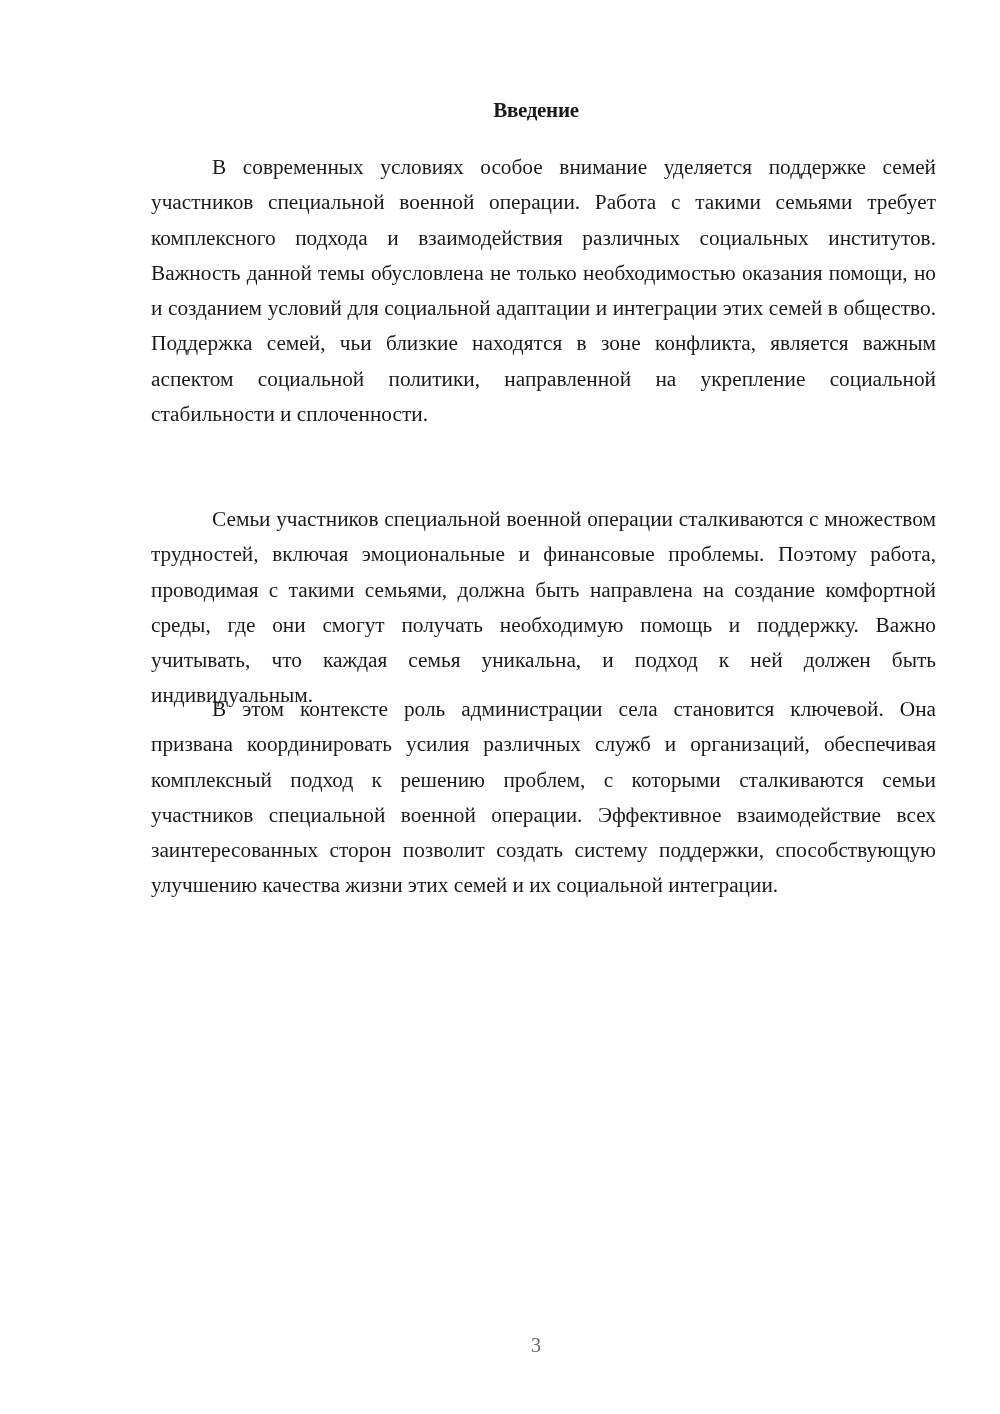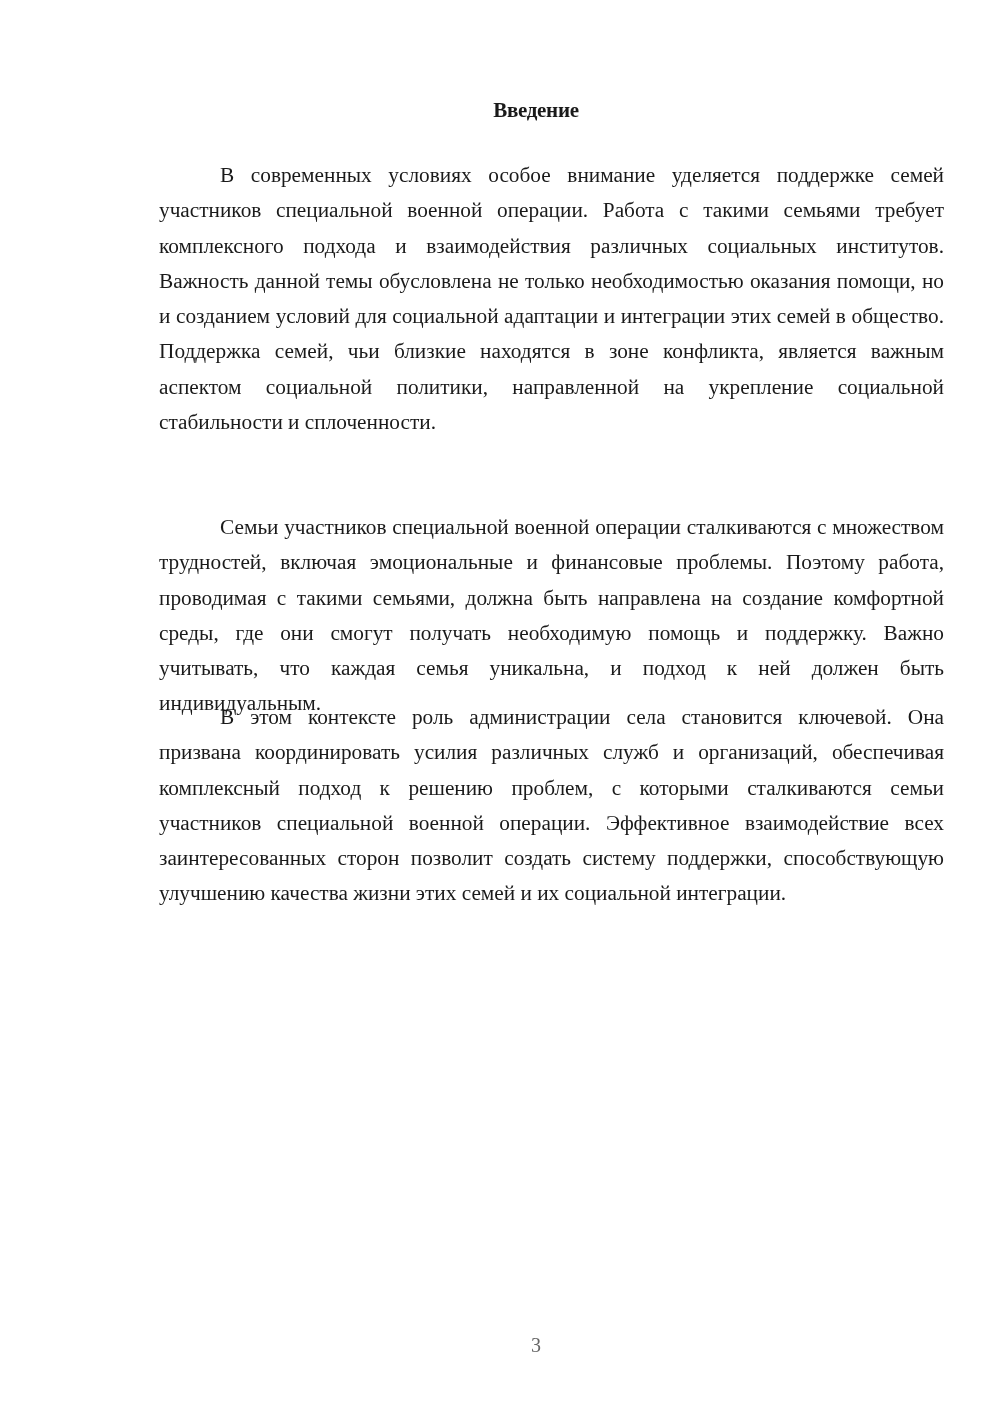--- a/index.html
+++ b/index.html
@@ -2,21 +2,21 @@
 <html><head>
 <meta charset="utf-8">
 <style>
   html, body { margin: 0; padding: 0; background: #ffffff; }
   body { width: 1000px; height: 1414px; position: relative; overflow: hidden;
          font-family: "Liberation Serif", "DejaVu Serif", serif; color: #1a1a1a; }
   .page { position: absolute; left: 0; top: 0; width: 1000px; height: 1096px; background: #fff; padding-left: 45px; }
   .title { position: absolute; top: 98px; left: 0; width: 1072px; text-align: center;
            font-weight: bold; font-size: 21px; letter-spacing: -0.3px; }
   .body { position: absolute; left: 143px; width: 785px; font-size: 21.3px; line-height: 35.3px; }
-  .para { text-align: justify; text-indent: 61px; margin: 16px; }
+  .para { text-align: justify; text-indent: 61px; margin: 8px; }
   .p1 { top: 142px; }
   .p2 { top: 494px; }
   .p3 { top: 684px; }
   .page-num { position: absolute; top: 1334px; left: 0; width: 1072px; text-align: center;
               font-size: 20px; color: #666; }
 </style>
 </head>
 <body>
 
 <div class="page">

